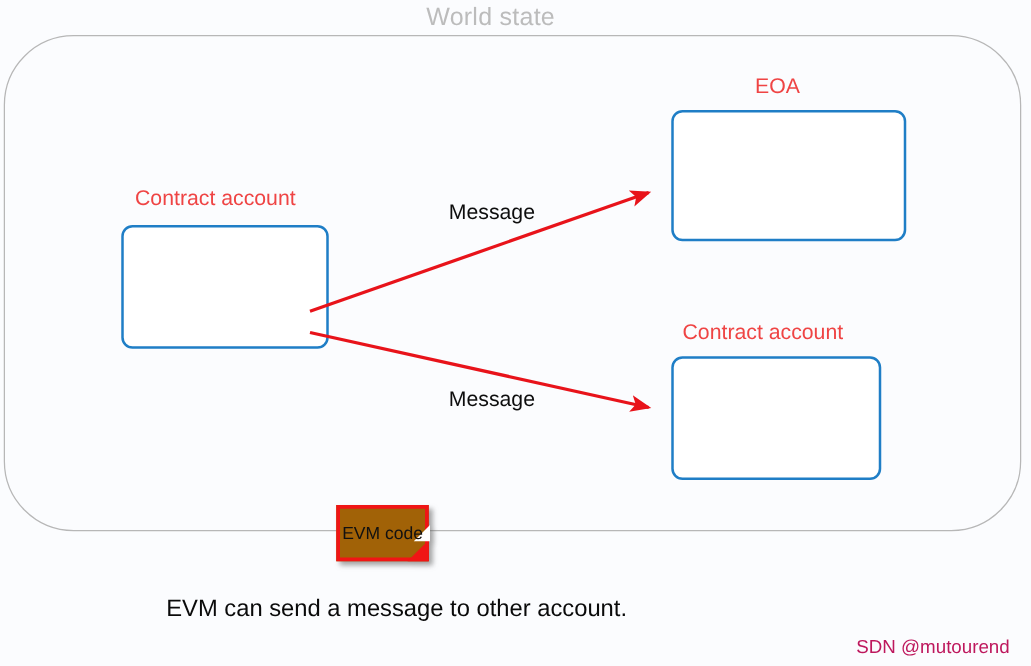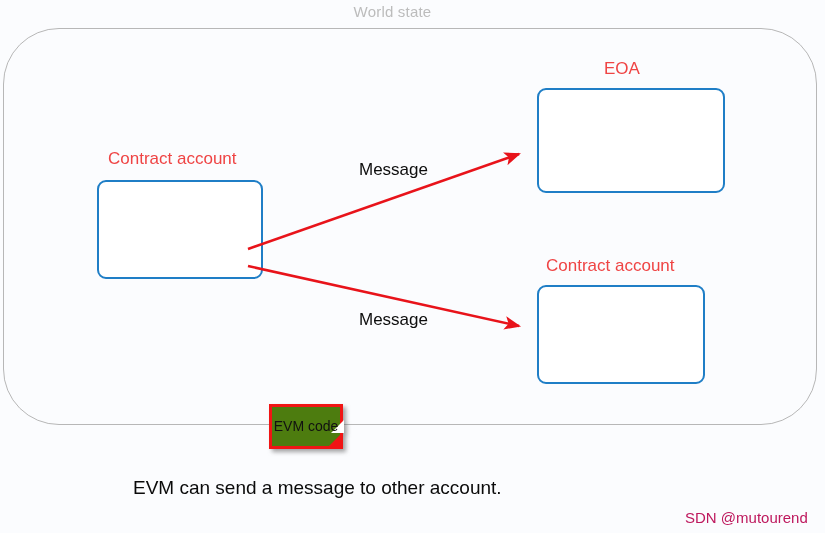--- a/index.html
+++ b/index.html
@@ -15,21 +15,21 @@
     font-family: "Liberation Sans", sans-serif;
     overflow: hidden;
   }
   
   #world-title {
     position: absolute;
     left: 0;
     top: 3px;
     width: 785px;
     text-align: center;
-    font-size: 15px;
+    font-size: 20px;
     color: #bcbcbc;
     letter-spacing: 0.2px;
   }
   #world-box {
     position: absolute;
     left: 3px;
     top: 28px;
     width: 814px;
     height: 397px;
     border: 1.3px solid #b7b7b7;
@@ -57,21 +57,21 @@
   #eoa-box   { left: 537px; top: 88px; width: 188px; height: 105px; }
   #eoa-label { left: 604px; top: 59px; }
 
   #contract-right-box   { left: 537px; top: 285px; width: 168px; height: 99px; }
   #contract-right-label { left: 546px; top: 256px; }
 
   
   .note {
     position: absolute;
     box-sizing: border-box;
-    background: #4d7c0f;
+    background: #a16207;
     display: flex;
     align-items: center;
     justify-content: center;
   }
   .note-text {
     font-size: 14px;
     color: #111111;
     white-space: nowrap;
     position: relative;
     z-index: 3;

